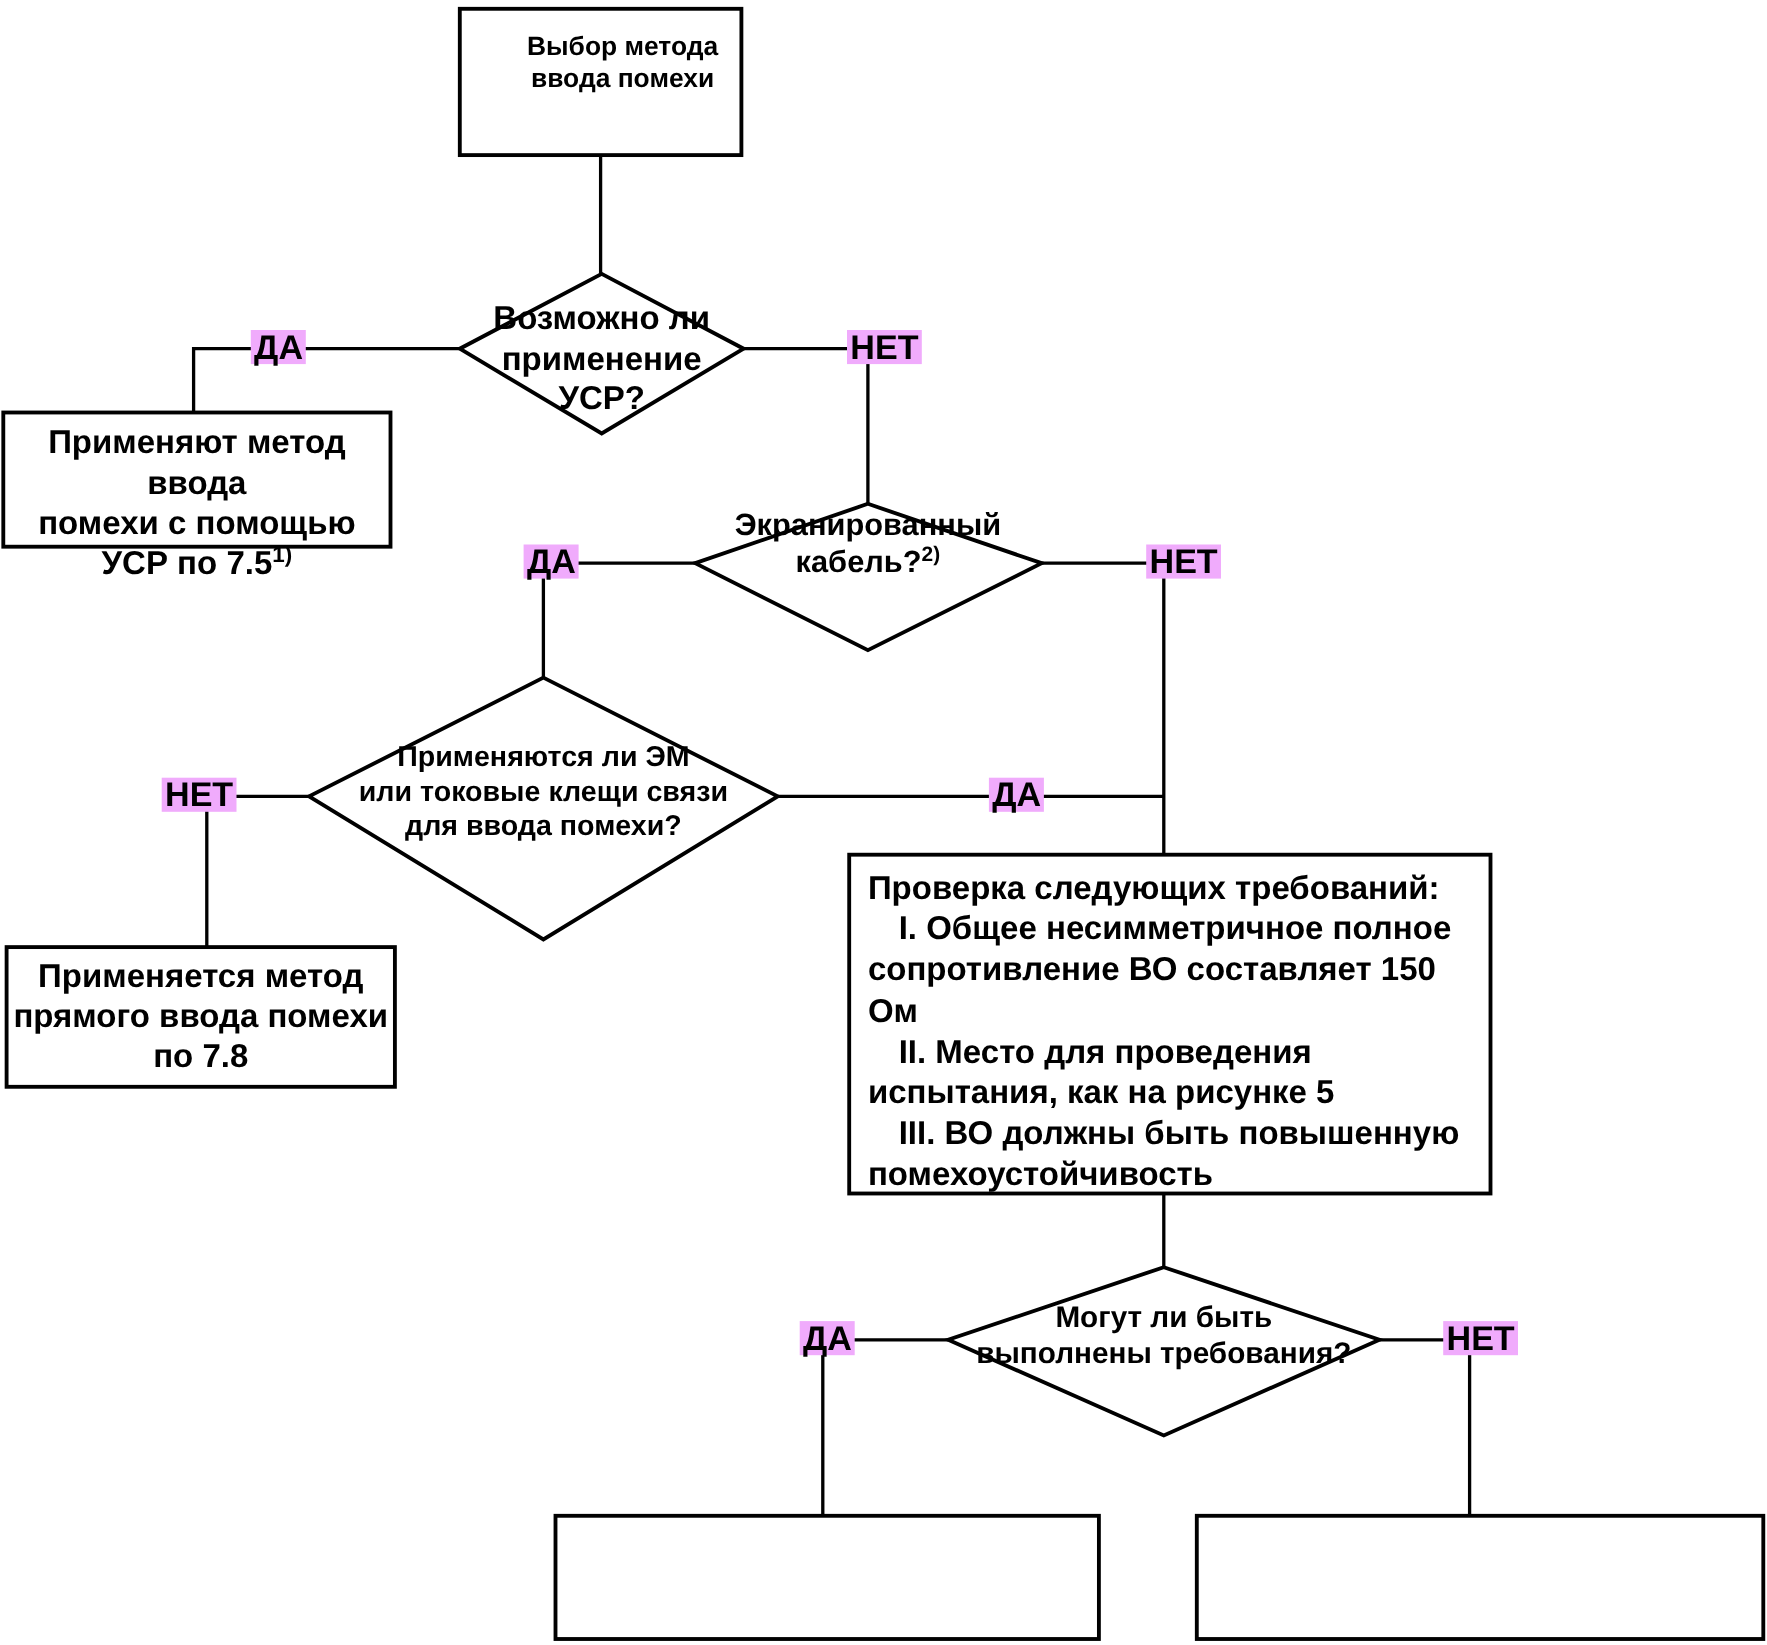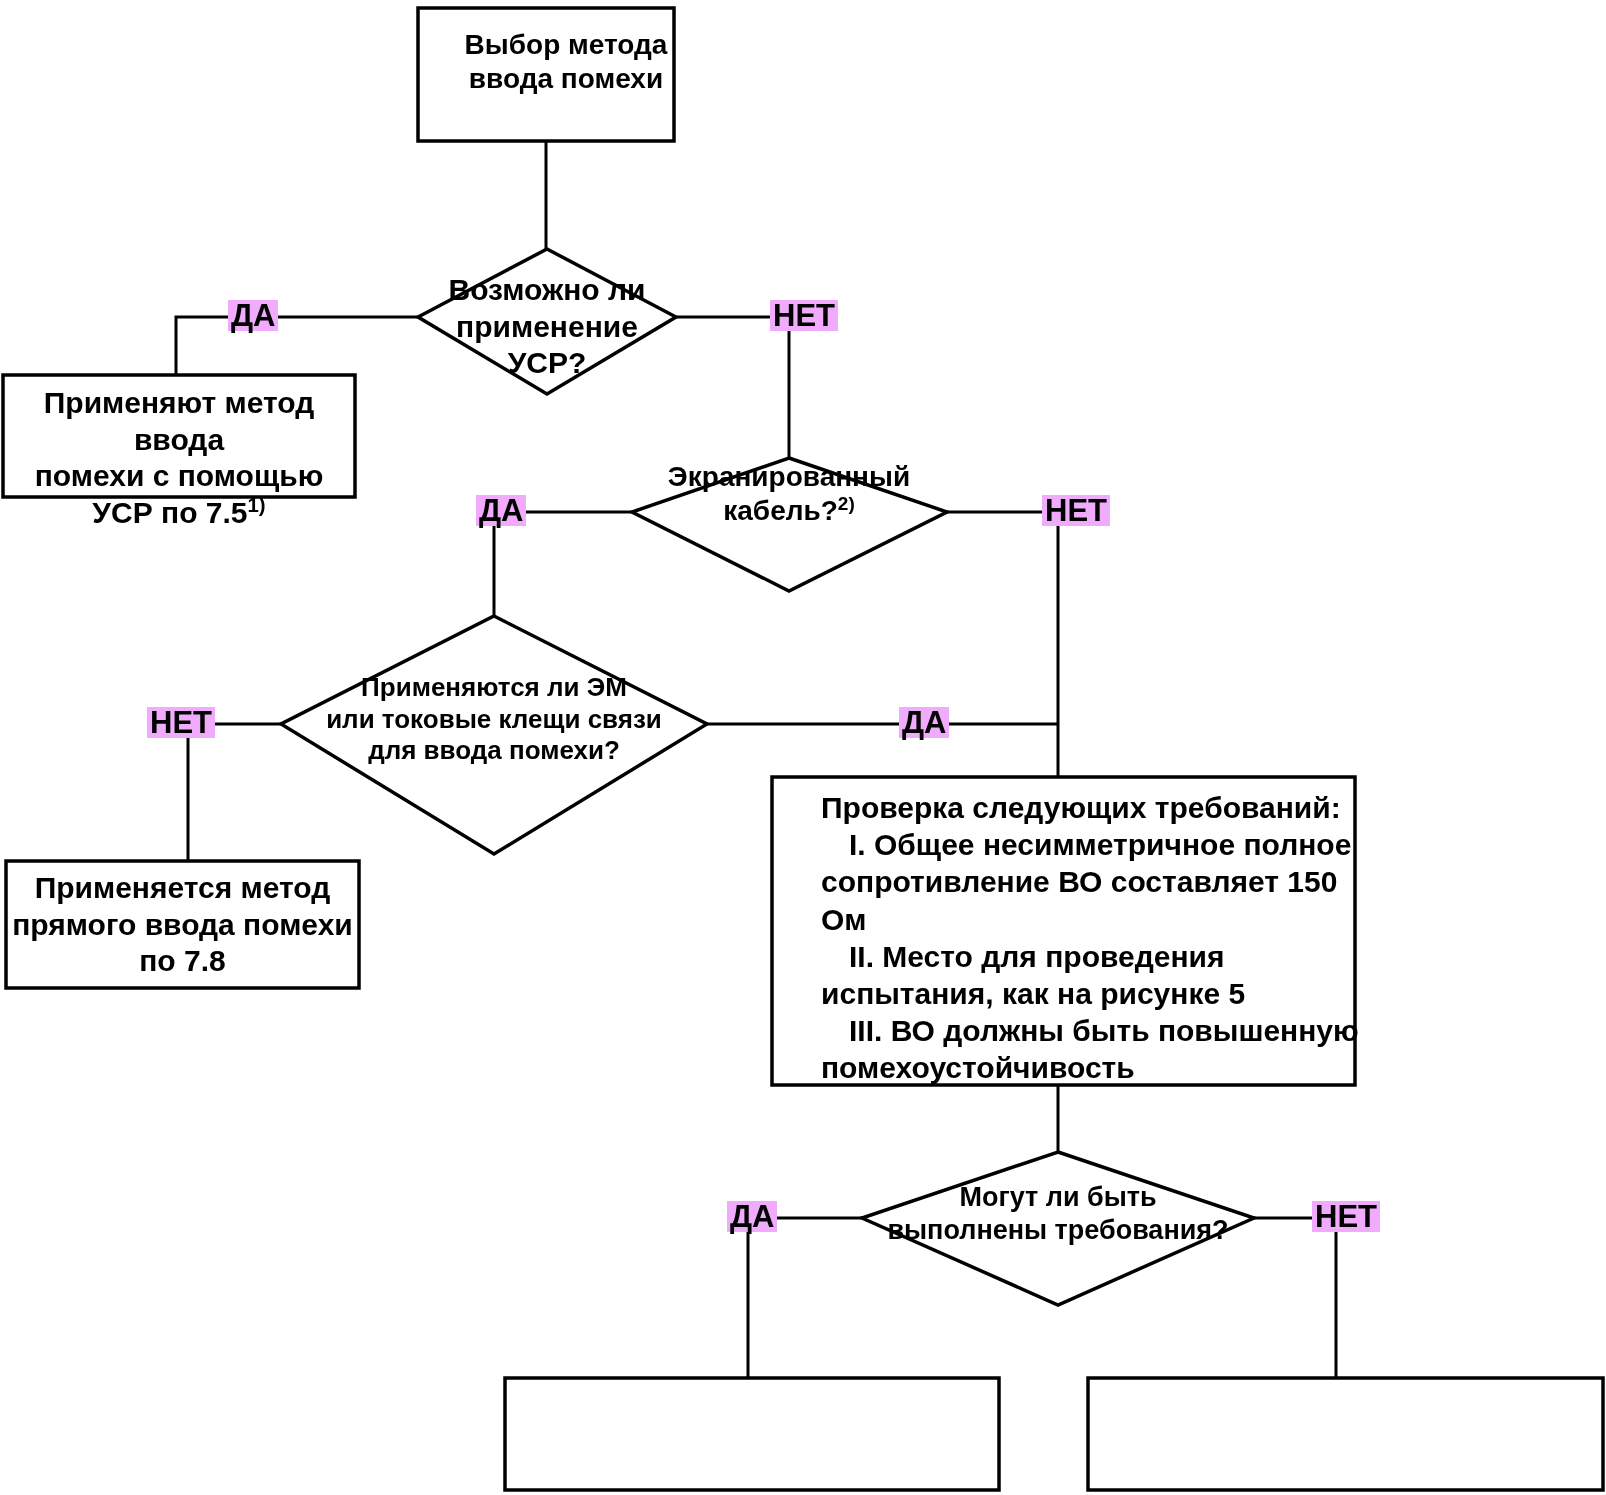--- a/index.html
+++ b/index.html
@@ -115,21 +115,21 @@
     <rect class="node-shape" x="772" y="777" width="583" height="308"></rect>
 
     <polygon class="node-shape" points="1058,1152 1254,1218 1058,1305 862,1218"></polygon>
 
     <rect class="node-shape" x="505" y="1378" width="494" height="112"></rect>
 
     <rect class="node-shape" x="1088" y="1378" width="515" height="112"></rect>
 
   </svg>
 
-  <div class="node-text centered-text" style="left:418px; top:28px; width:296px; font-size:28px;">Выбор метода
+  <div class="node-text centered-text" style="left:418px; top:28px; width:296px; font-size:24px;">Выбор метода
 ввода помехи</div>
 
   <div class="node-text centered-text" style="left:427px; top:272px; width:240px; font-size:30px;">Возможно ли
 применение
 УСР?</div>
 
   <div class="node-text centered-text" style="left:3px; top:385px; width:352px; font-size:30px;"><span>Применяют метод ввода
 помехи с помощью
 УСР по 7.5</span><span class="sup">1)</span></div>
 
@@ -137,21 +137,21 @@
 кабель?</span><span class="sup">2)</span></div>
 
   <div class="node-text centered-text" style="left:309px; top:672px; width:370px; font-size:26px;">Применяются ли ЭМ
 или токовые клещи связи
 для ввода помехи?</div>
 
   <div class="node-text centered-text" style="left:6px; top:870px; width:353px; font-size:30px;">Применяется метод
 прямого ввода помехи
 по 7.8</div>
 
-  <div class="req-list" style="left:789px; top:789px; width:558px;margin-left:32px;">
+  <div class="req-list" style="left:789px; top:789px; width:558px;">
     <p class="req-title">Проверка следующих требований:</p>
     <p class="req-item">I.  Общее несимметричное полное сопротивление ВО составляет 150 Ом</p>
     <p class="req-item">II. Место для проведения испытания, как на рисунке 5</p>
     <p class="req-item">III. ВО должны быть повышенную помехоустойчивость</p>
   </div>
 
   <div class="node-text centered-text" style="left:878px; top:1181px; width:360px; font-size:27px;">Могут ли быть
 выполнены требования?</div>
 
   <div class="node-text centered-text" style="left:505px; top:1387px; width:494px; font-size:29px;"></div>

